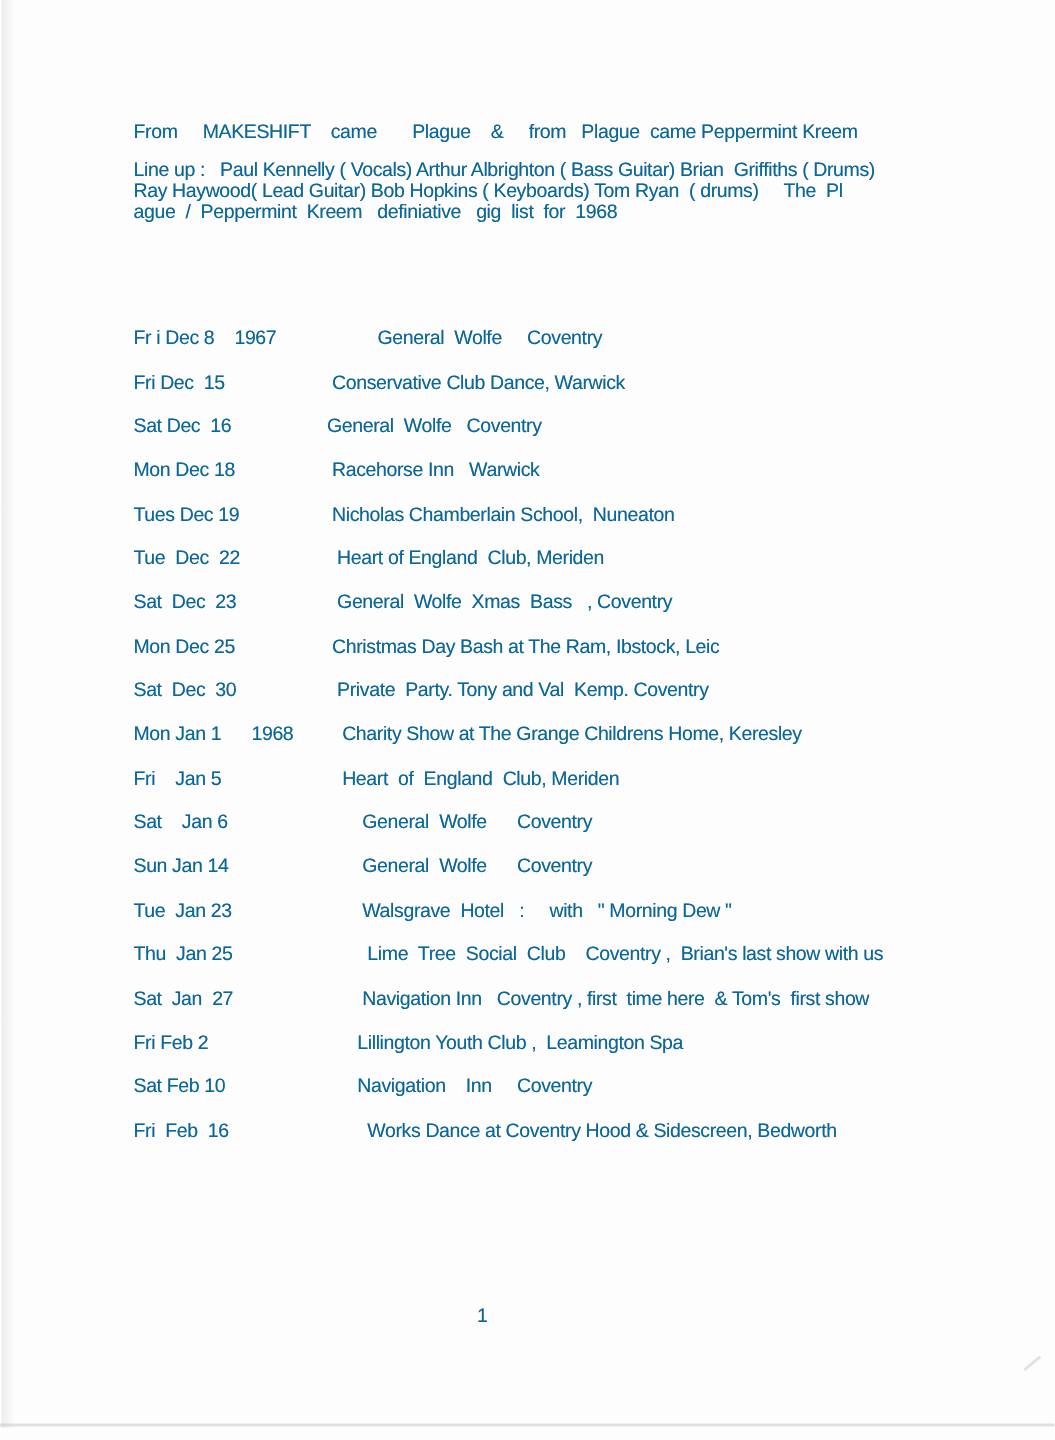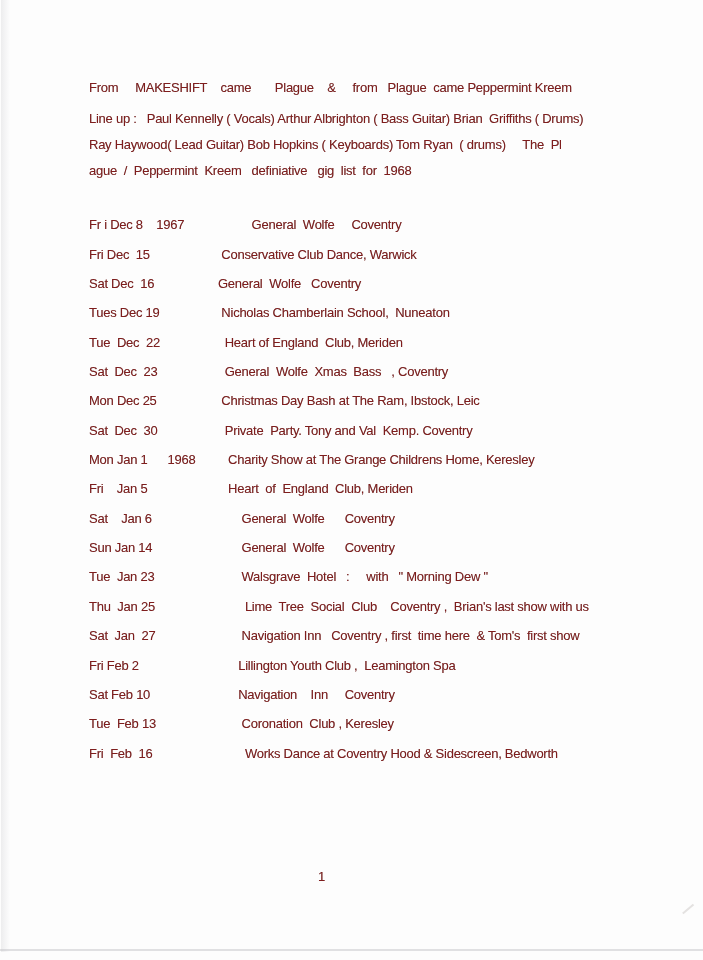--- a/index.html
+++ b/index.html
@@ -9,37 +9,37 @@
     height: 960px;
     background: #fdfdfd;
     overflow: hidden;
   }
   .page {
     position: relative;
     width: 703px;
     height: 704px;
     background: #fdfdfd;
     font-family: "Liberation Sans", "DejaVu Sans", sans-serif;
-    color: #7f1d1d;
+    color: #0369a1;
     letter-spacing: -0.25px;
     text-shadow: 0 0 0.4px rgba(75,65,60,0.5);
   }
   .header-line1 {
     position: absolute;
     left: 89px;
     top: 80px;
     font-size: 13px;
     white-space: pre;
   }
   .lineup {
     position: absolute;
     left: 89px;
     top: 106px;
     font-size: 13px;
-    line-height: 26px;
+    line-height: 14px;
     white-space: pre;
   }
   .gig-list {
     position: absolute;
     left: 89px;
     top: 203px;
   }
   .gig-row {
     display: flex;
     height: 29.35px;
@@ -108,20 +108,24 @@
       </div>
     <div class="gig-row">
         <span class="gig-date">Fri Dec  15</span>
         <span class="gig-venue"> Conservative Club Dance, Warwick</span>
       </div>
     <div class="gig-row">
         <span class="gig-date">Sat Dec  16</span>
         <span class="gig-venue">General  Wolfe   Coventry</span>
       </div>
     <div class="gig-row">
+        <span class="gig-date">Mon Dec 18</span>
+        <span class="gig-venue"> Racehorse Inn   Warwick</span>
+      </div>
+    <div class="gig-row">
         <span class="gig-date">Tues Dec 19</span>
         <span class="gig-venue"> Nicholas Chamberlain School,  Nuneaton</span>
       </div>
     <div class="gig-row">
         <span class="gig-date">Tue  Dec  22</span>
         <span class="gig-venue">  Heart of England  Club, Meriden</span>
       </div>
     <div class="gig-row">
         <span class="gig-date">Sat  Dec  23</span>
         <span class="gig-venue">  General  Wolfe  Xmas  Bass   , Coventry</span>
@@ -164,24 +168,20 @@
       </div>
     <div class="gig-row">
         <span class="gig-date">Fri Feb 2</span>
         <span class="gig-venue">      Lillington Youth Club ,  Leamington Spa</span>
       </div>
     <div class="gig-row">
         <span class="gig-date">Sat Feb 10</span>
         <span class="gig-venue">      Navigation    Inn     Coventry</span>
       </div>
     <div class="gig-row">
-        <span class="gig-date">Tue  Feb 13</span>
-        <span class="gig-venue">       Coronation  Club , Keresley</span>
-      </div>
-    <div class="gig-row">
         <span class="gig-date">Fri  Feb  16</span>
         <span class="gig-venue">        Works Dance at Coventry Hood &amp; Sidescreen, Bedworth</span>
       </div>
   </div>
 
   <div class="page-number">1</div>
 
   <div class="scan-edge-left"></div>
   <div class="scan-edge-bottom"></div>
   <div class="scan-mark"></div>

